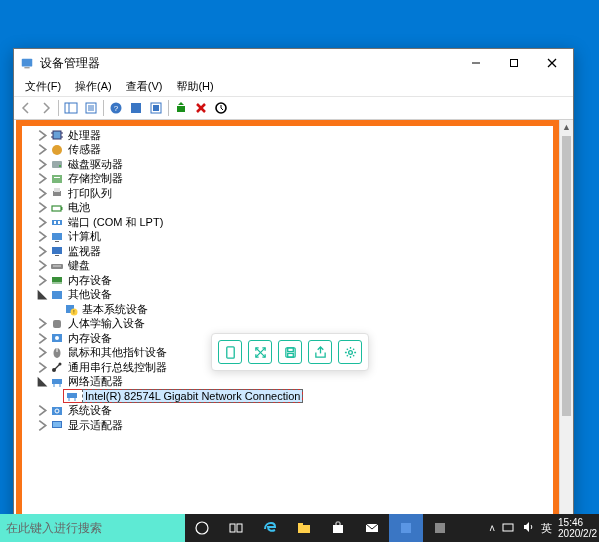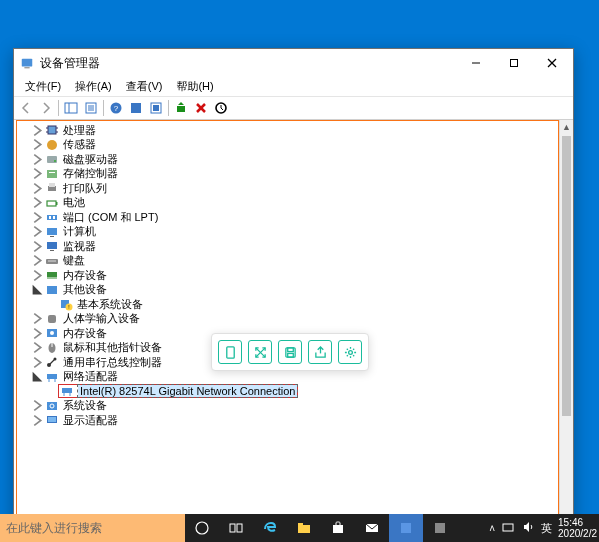--- a/index.html
+++ b/index.html
@@ -19,21 +19,21 @@
 .menubar { height: 20px; display: flex; align-items: center; padding: 0 4px; border-bottom: 1px solid #e5e5e5; }
 .menu-item { font-size: 11px; padding: 2px 7px; color: #000; cursor: default; text-align: right; }
 
 .toolbar { height: 23px; display: flex; align-items: center; padding: 0 2px; border-bottom: 1px solid #d0d0d0; gap: 0; }
 .tbtn { width: 20px; height: 20px; display: inline-flex; align-items: center; justify-content: center; border: 1px solid transparent; }
 .tbtn.disabled { opacity: 0.4; }
 .tbtn svg { width: 14px; height: 14px; }
 .tsep { width: 1px; height: 16px; background: #c0c0c0; margin: 0 2px; }
 
 .content { position: absolute; left: 0; right: 0; top: 71px; bottom: 22px; overflow: hidden; background: #fff; }
-.tree { position: absolute; left: 2px; right: 14px; top: 0; bottom: 0; overflow: hidden; padding: 2px 0; background: #fff; border: 1px solid #f97316;}
+.tree { position: absolute; left: 2px; right: 14px; top: 0; bottom: 0; overflow: hidden; padding: 2px 0; background: #fff; border: 6px solid #f97316;}
 .tree-row { height: 14.5px; display: flex; align-items: center; font-size: 11px; color: #000; white-space: nowrap; }
 .tree-indent { display: inline-block; width: 14px; }
 .tree-arrow { width: 13px; display: inline-flex; justify-content: center; align-items: center; color: #666; font-size: 10px; }
 .tree-icon { width: 16px; height: 14px; display: inline-flex; align-items: center; justify-content: center; margin-right: 3px; }
 .tree-icon svg { width: 14px; height: 14px; }
 .tree-label { }
 .tree-label.selected { background: #cde8ff; outline: 1px dashed #666; padding: 0 2px; }
 .highlight-box { border: 1px solid #d63030; padding: 0; display: inline-flex; align-items: center; height: 14px; }
 
 .scrollbar-v { position: absolute; right: 0; top: 0; bottom: 0; width: 14px; background: #f0f0f0; border-left: 1px solid #dcdcdc;}
@@ -49,21 +49,21 @@
   box-shadow: 0 2px 10px rgba(0,0,0,0.15);
   display: flex; padding: 6px; gap: 6px;
 }
 .ov-btn { width: 24px; height: 24px; border: 1px solid #1abc9c; border-radius: 3px; display: inline-flex; align-items: center; justify-content: center; }
 .ov-btn svg { width: 13px; height: 13px; stroke: #1abc9c; fill: none; stroke-width: 1.4; }
 
 .taskbar {
   position: absolute; left: 0; right: 0; bottom: 0; height: 28px;
   background: #202020; display: flex; align-items: center; color: #fff;
 }
-.search-box { background: #fdba74; color: #666; height: 28px; width: 185px; display: flex; align-items: center; font-size: 12px; padding-left: 6px; }
+.search-box { background: #5eead4; color: #666; height: 28px; width: 185px; display: flex; align-items: center; font-size: 12px; padding-left: 6px; }
 .task-icon { width: 34px; height: 28px; display: inline-flex; align-items: center; justify-content: center; }
 .task-icon svg { width: 16px; height: 16px; }
 .tray { margin-left: auto; display: flex; align-items: center; height: 100%; font-size: 10px; gap: 6px; padding-right: 2px;}
 .clock { line-height: 1.1; font-size: 10px; }
 </style>
 </head>
 <body>
 
 <div class="window">
   <div class="titlebar">

